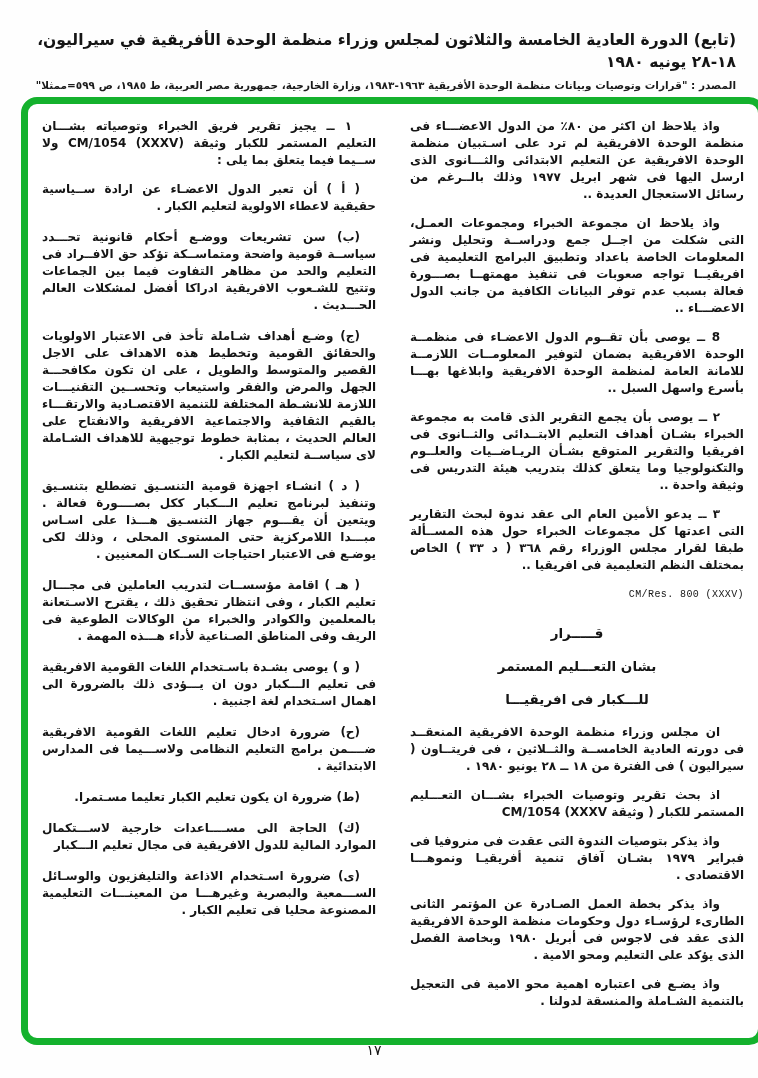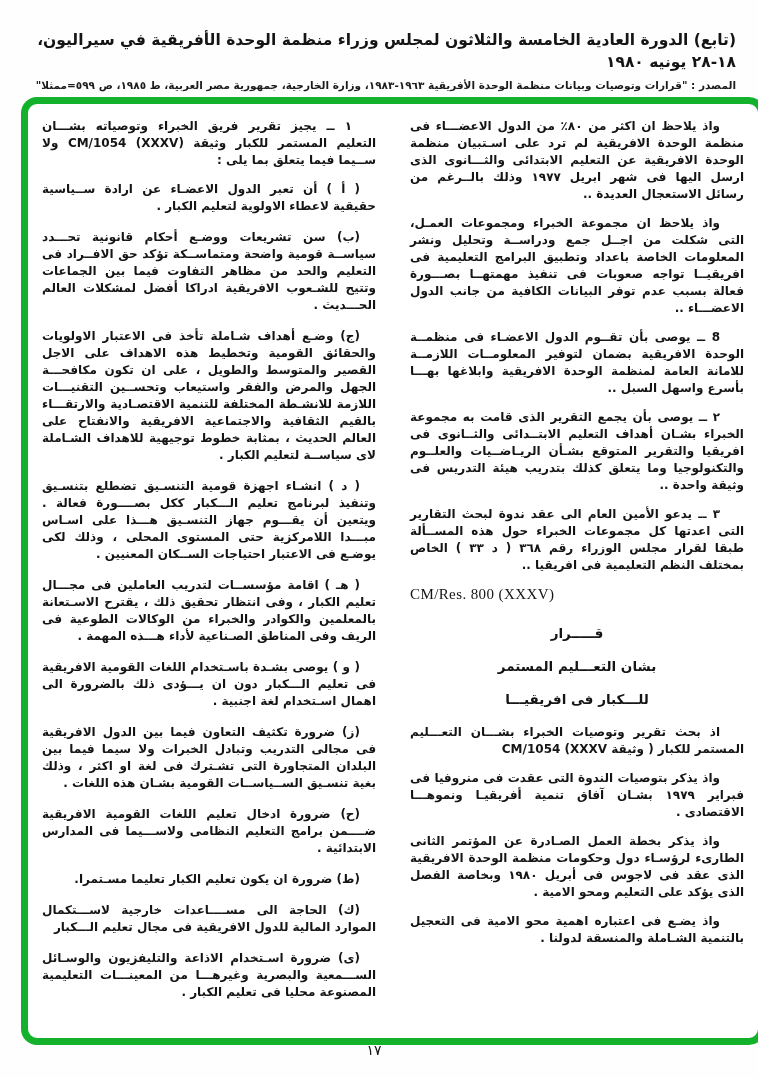--- a/index.html
+++ b/index.html
@@ -59,24 +59,24 @@
     text-align: justify;
   }
   .col p {
     margin: 0 0 12px 0;
     text-indent: 24px;
   }
   .col p.sub-item { text-indent: 16px; margin-bottom: 14px; }
   
   .res-code {
     direction: ltr;
-    text-align: left;
-    font-family: Liberation Serif, serif;
+    text-align: right;
+    font-family: Liberation Mono, monospace;
     font-weight: normal;
-    font-size: 15px;
+    font-size: 10px;
     letter-spacing: 0.4px;
     margin: 22px 0 6px 0;
     text-indent: 0 !important;
   }
   .title-line {
     text-align: center;
     text-indent: 0 !important;
     font-weight: bold;
     font-size: 13.5px;
     margin: 16px 0 !important;
@@ -111,35 +111,35 @@
       <p>8 ــ يوصى بأن تقــوم الدول الاعضـاء فى منظمــة الوحدة الافريقية بضمان لتوفير المعلومــات اللازمــة للامانة العامة لمنظمة الوحدة الافريقية وابلاغها بهـــا بأسرع واسهل السبل ..</p>
       <p>٢ ــ يوصى بأن يجمع التقرير الذى قامت به مجموعة الخبراء بشـان أهداف التعليم الابتــدائى والثــانوى فى افريقيا والتقرير المتوقع بشـأن الريـاضــيات والعلــوم والتكنولوجيا وما يتعلق كذلك بتدريب هيئة التدريس فى وثيقة واحدة ..</p>
       <p>٣ ــ يدعو الأمين العام الى عقد ندوة لبحث التقارير التى اعدتها كل مجموعات الخبراء حول هذه المســألة طبقا لقرار مجلس الوزراء رقم ٣٦٨ ( د ٣٣ ) الخاص بمختلف النظم التعليمية فى افريقيا ..</p>
 
       <p class="res-code">CM/Res. 800 (XXXV)</p>
 
       <p class="title-line first">قـــــرار</p>
       <p class="title-line">بشان التعـــليم المستمر</p>
       <p class="title-line">للـــكبار فى افريقيـــا</p>
 
+      <p>ان مجلس وزراء منظمة الوحدة الافريقية المنعقــد فى دورته العادية الخامســة والثــلاثين ، فى فريتــاون ( سيراليون ) فى الفترة من ١٨ ــ ٢٨ يونيو ١٩٨٠ .</p>
       <p>اذ بحث تقرير وتوصيات الخبراء بشـــان التعـــليم المستمر للكبار ( وثيقة CM/1054 (XXXV</p>
       <p>واذ يذكر بتوصيات الندوة التى عقدت فى منروفيا فى فبراير ١٩٧٩ بشـان آفاق تنمية أفريقيـا ونموهـــا الاقتصادى .</p>
       <p>واذ يذكر بخطة العمل الصـادرة عن المؤتمر الثانى الطارىء لرؤسـاء دول وحكومات منظمة الوحدة الافريقية الذى عقد فى لاجوس فى أبريل ١٩٨٠ وبخاصة الفصل الذى يؤكد على التعليم ومحو الامية .</p>
       <p>واذ يضـع فى اعتباره اهمية محو الامية فى التعجيل بالتنمية الشـاملة والمنسقة لدولنا .</p>
     </div>
 
     <div class="col">
       <p>١ ــ يجيز تقرير فريق الخبراء وتوصياته بشـــان التعليم المستمر للكبار وثيقة CM/1054 (XXXV) ولا ســيما فيما يتعلق بما يلى :</p>
       <p class="sub-item">( أ ) أن تعبر الدول الاعضـاء عن ارادة ســياسية حقيقية لاعطاء الاولوية لتعليم الكبار .</p>
       <p class="sub-item">(ب) سن تشريعات ووضـع أحكام قانونية تحـــدد سياســة قومية واضحة ومتماســكة تؤكد حق الافــراد فى التعليم والحد من مظاهر التفاوت فيما بين الجماعات وتتيح للشـعوب الافريقية ادراكا أفضل لمشكلات العالم الحـــديث .</p>
       <p class="sub-item">(ج) وضـع أهداف شـاملة تأخذ فى الاعتبار الاولويات والحقائق القومية وتخطيط هذه الاهداف على الاجل القصير والمتوسط والطويل ، على ان تكون مكافحـــة الجهل والمرض والفقر واستيعاب وتحســين التقنيـــات اللازمة للانشـطة المختلفة للتنمية الاقتصـادية والارتقـــاء بالقيم الثقافية والاجتماعية الافريقية والانفتاح على العالم الحديث ، بمثابة خطوط توجيهية للاهداف الشـاملة لاى سياســة لتعليم الكبار .</p>
       <p class="sub-item">( د ) انشـاء اجهزة قومية التنسـيق تضطلع بتنسـيق وتنفيذ لبرنامج تعليم الـــكبار ككل بصــــورة فعالة . ويتعين أن يقـــوم جهاز التنسـيق هـــذا على اسـاس مبـــدا اللامركزية حتى المستوى المحلى ، وذلك لكى يوضـع فى الاعتبار احتياجات الســكان المعنيين .</p>
       <p class="sub-item">( هـ ) اقامة مؤسســات لتدريب العاملين فى مجـــال تعليم الكبار ، وفى انتظار تحقيق ذلك ، يقترح الاسـتعانة بالمعلمين والكوادر والخبراء من الوكالات الطوعية فى الريف وفى المناطق الصـناعية لأداء هـــذه المهمة .</p>
       <p class="sub-item">( و ) يوصى بشـدة باسـتخدام اللغات القومية الافريقية فى تعليم الـــكبار دون ان يـــؤدى ذلك بالضرورة الى اهمال اسـتخدام لغة اجنبية .</p>
-      <p class="sub-item">(ز) ضرورة تكثيف التعاون فيما بين الدول الافريقية فى مجالى التدريب وتبادل الخبرات ولا سيما فيما بين البلدان المتجاورة التى تشـترك فى لغة او اكثر ، وذلك بغية تنسـيق الســياســات القومية بشـان هذه اللغات .</p>
       <p class="sub-item">(ح) ضرورة ادخال تعليم اللغات القومية الافريقية ضــــمن برامج التعليم النظامى ولاســـيما فى المدارس الابتدائية .</p>
       <p class="sub-item">(ط) ضرورة ان يكون تعليم الكبار تعليما مسـتمرا.</p>
       <p class="sub-item">(ك) الحاجة الى مســــاعدات خارجية لاســـتكمال الموارد المالية للدول الافريقية فى مجال تعليم الـــكبار</p>
       <p class="sub-item">(ى) ضرورة اسـتخدام الاذاعة والتليفزيون والوسـائل الســـمعية والبصرية وغيرهـــا من المعينـــات التعليمية المصنوعة محليا فى تعليم الكبار .</p>
     </div>
 
   </div>
 
   <div class="page-number">١٧</div>
 

